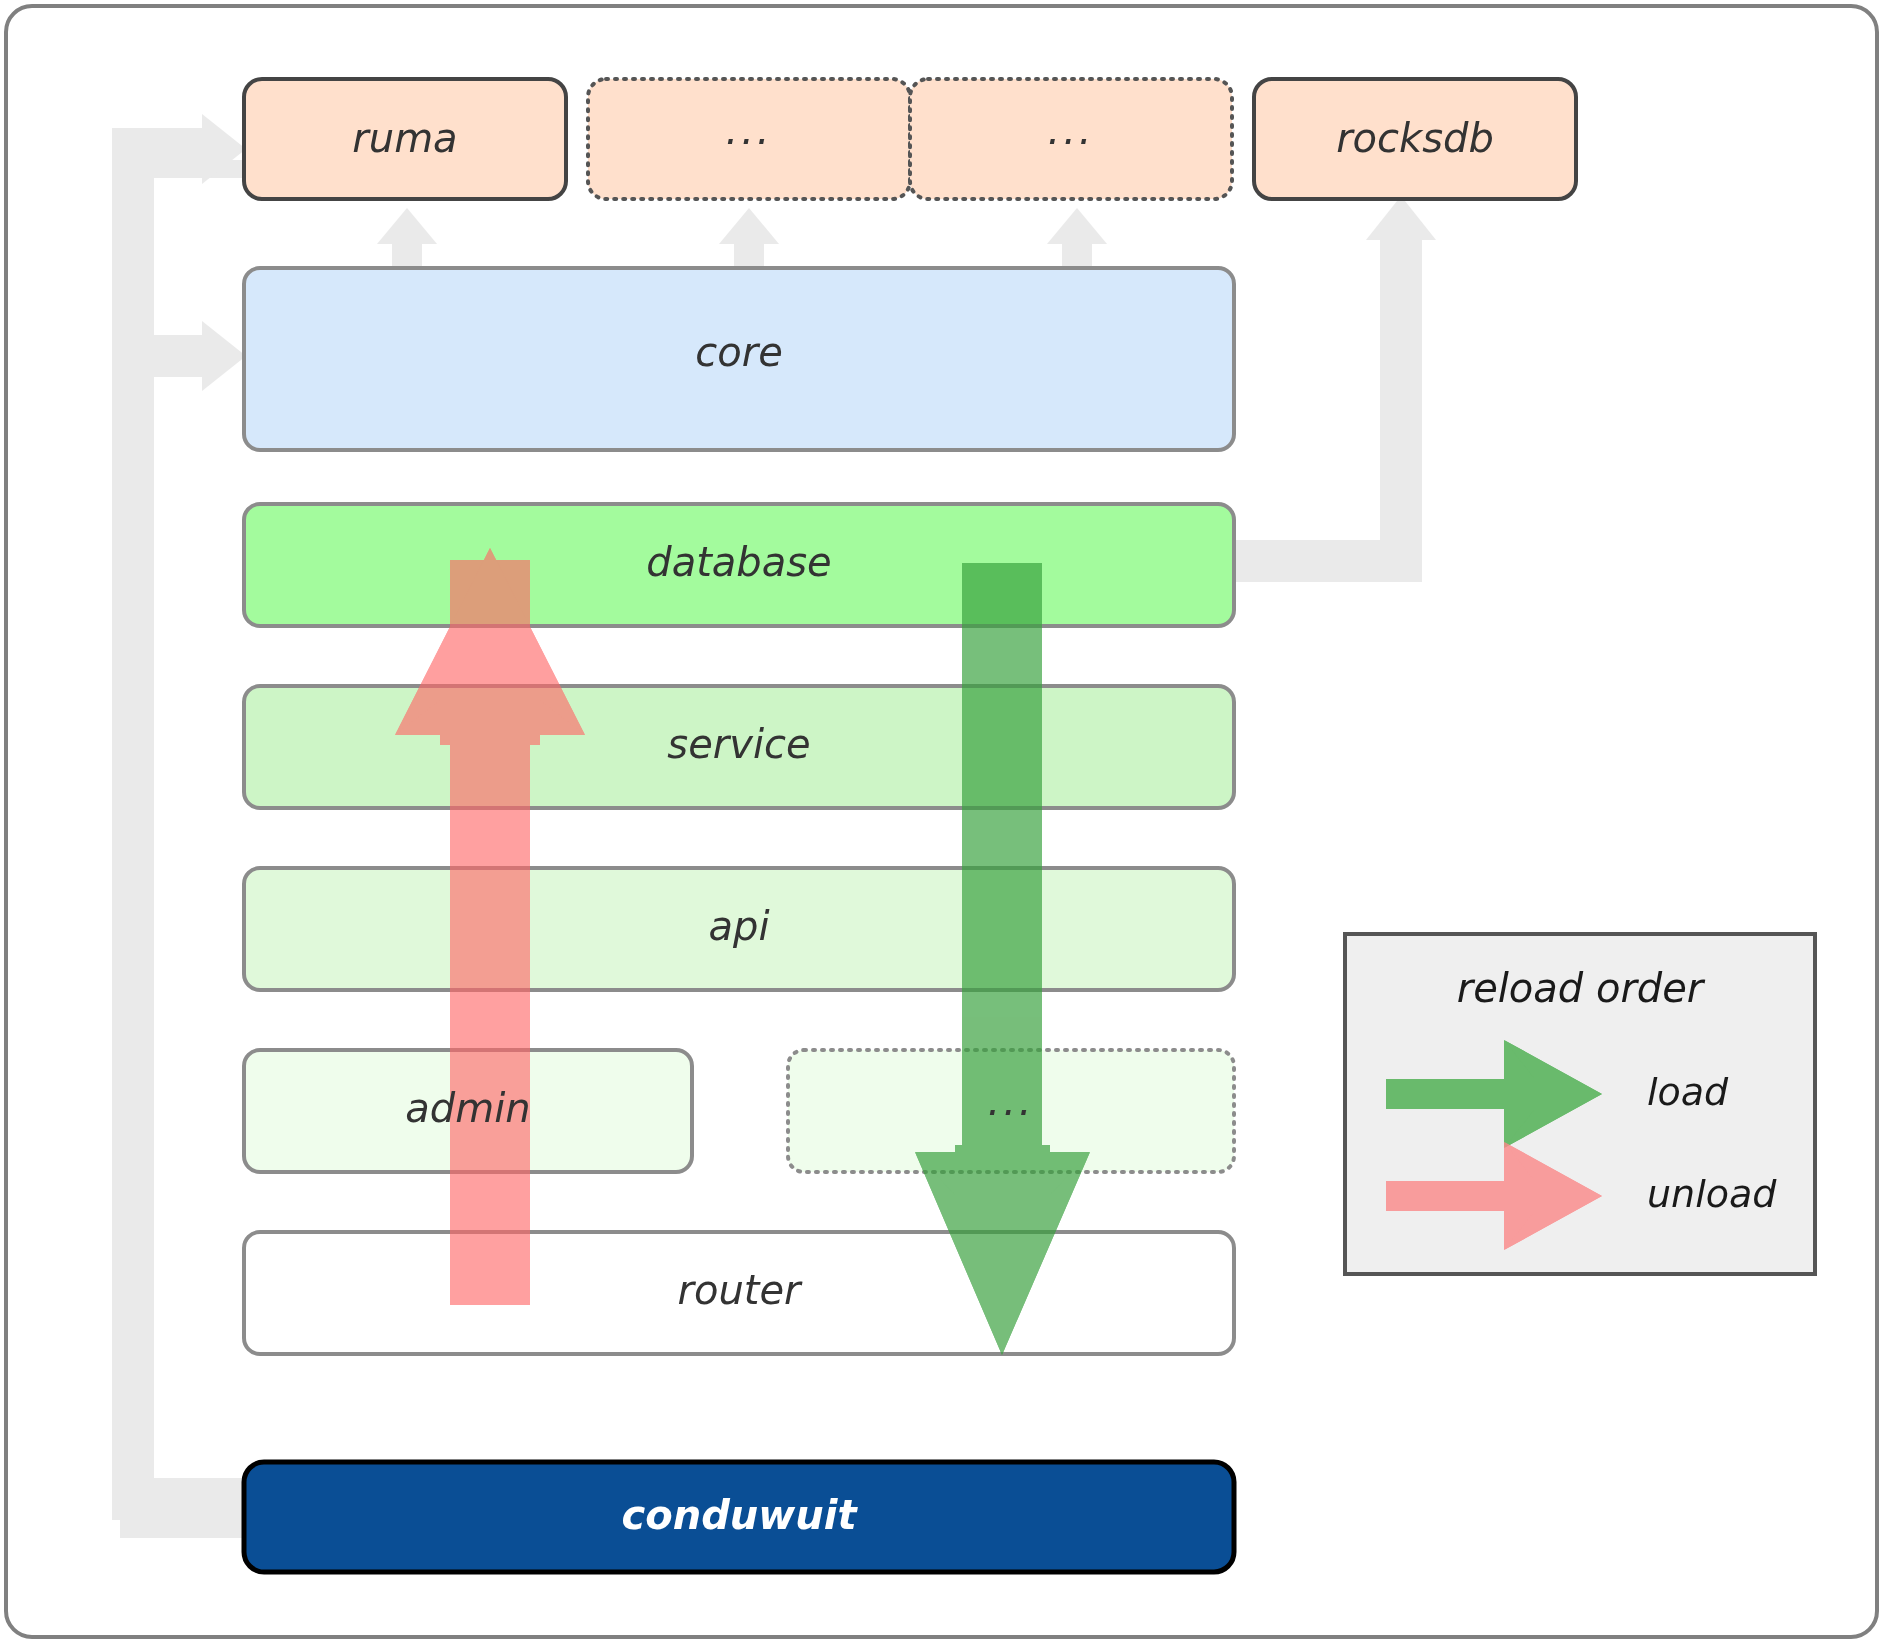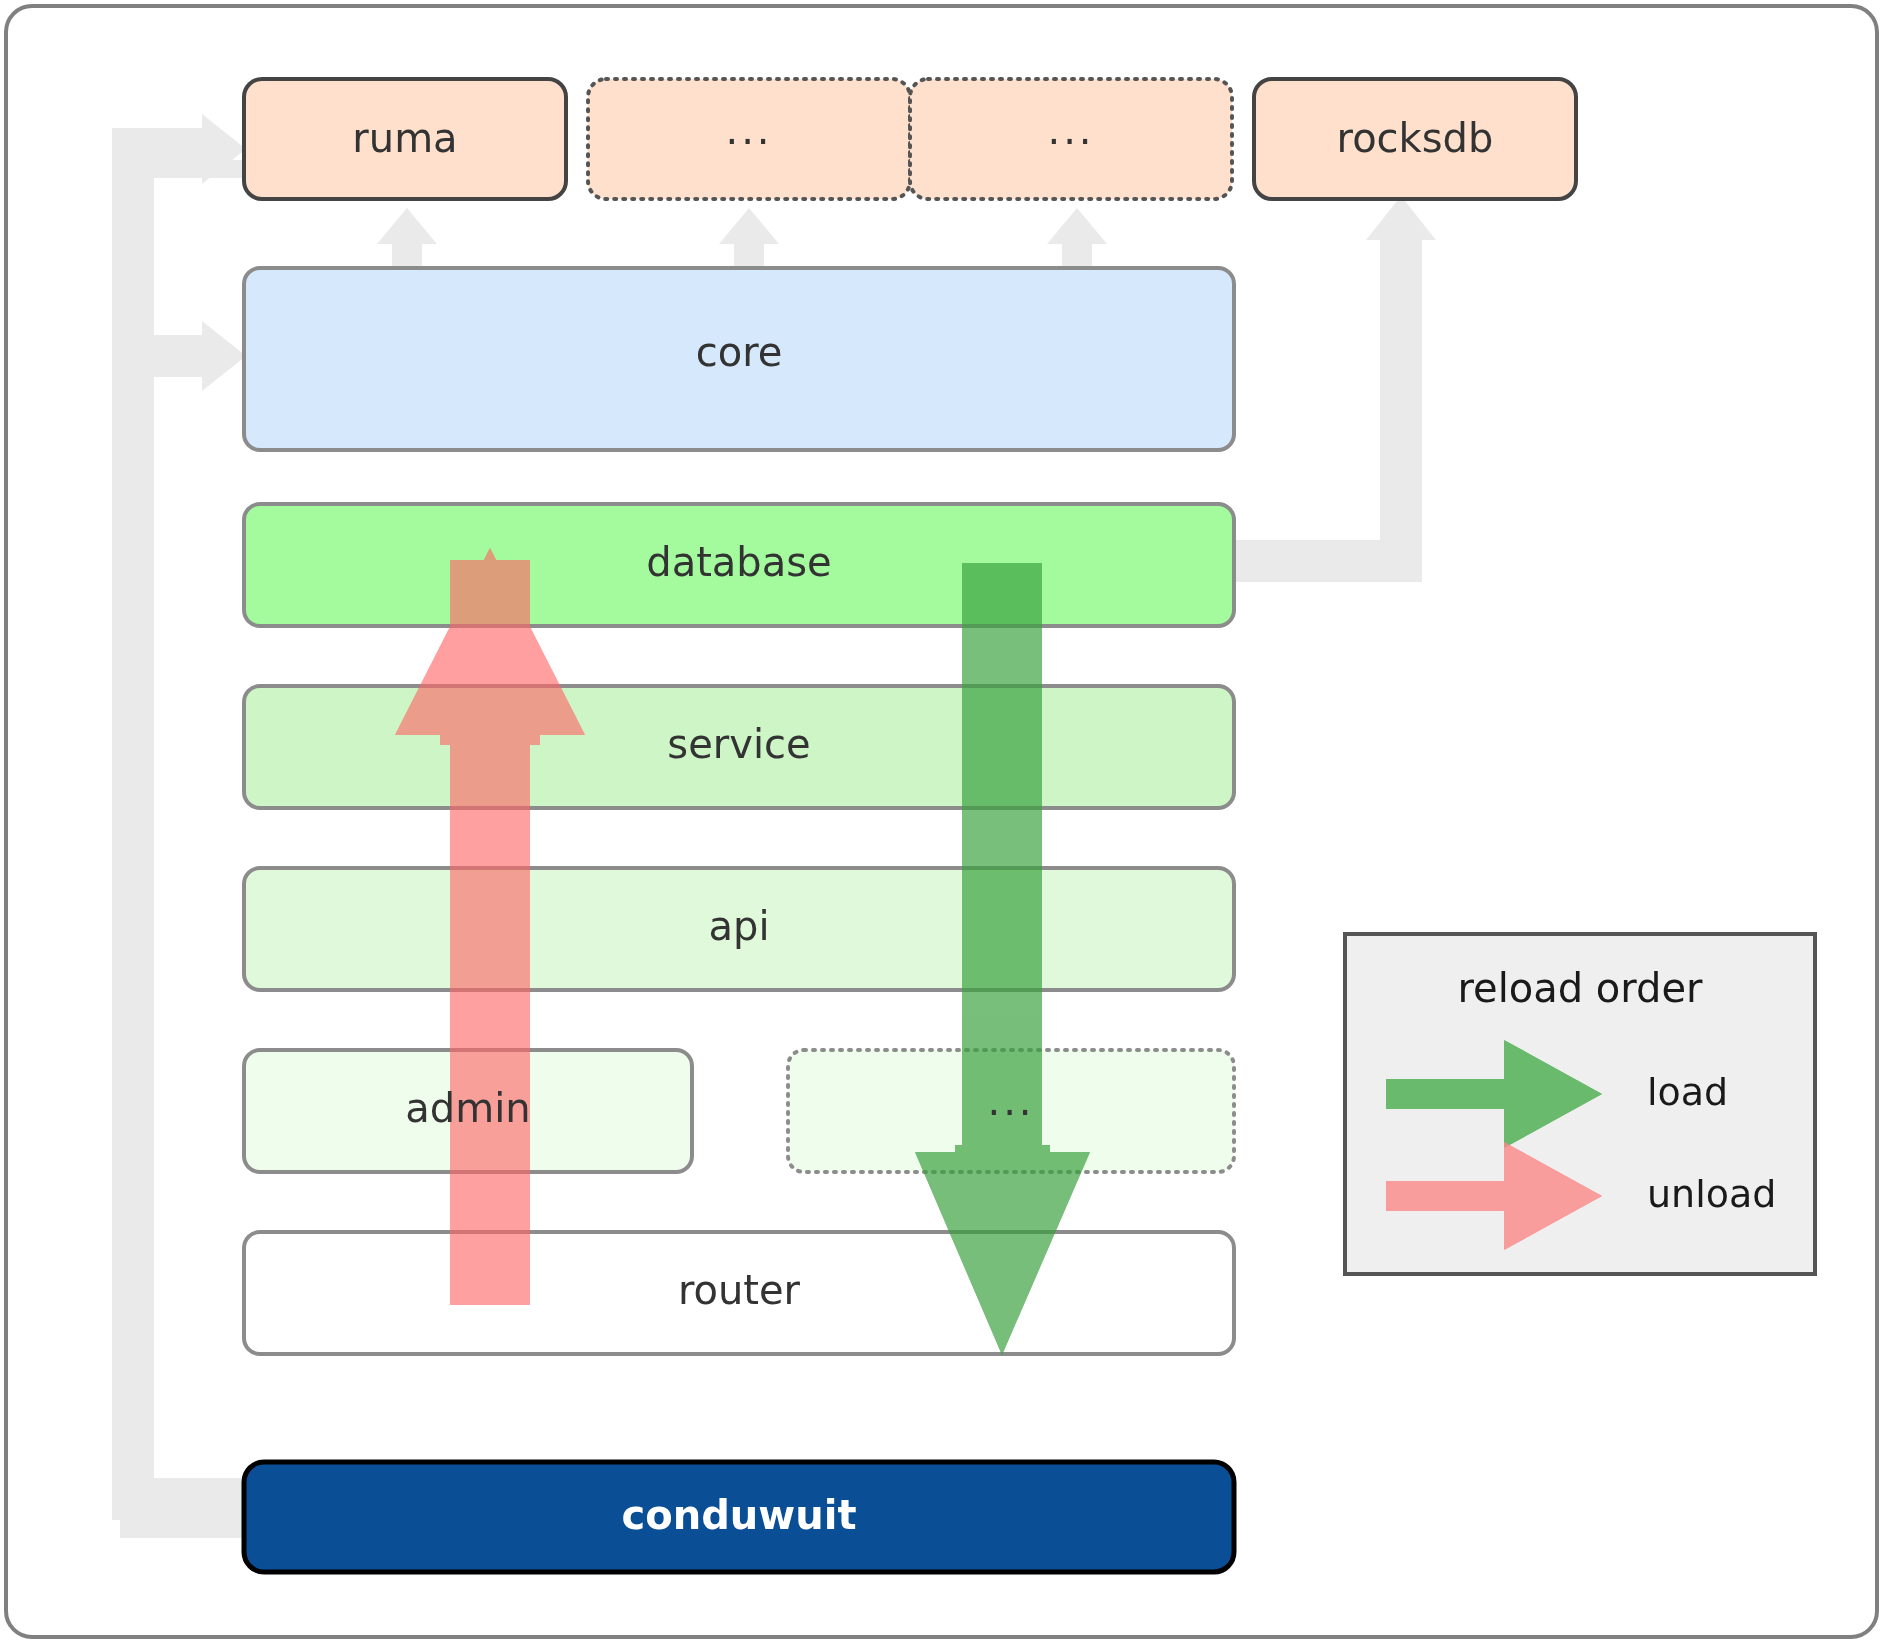--- a/index.html
+++ b/index.html
@@ -7,20 +7,21 @@
     padding: 0;
     background: #ffffff;
     font-family: "DejaVu Sans", sans-serif;
   }
   #stage {
     position: relative;
     width: 1883px;
     height: 1643px;
     background: #ffffff;
     overflow: hidden;
+    font-style: italic;
   }
   svg.diagram {
     position: absolute;
     top: 0; left: 0;
     width: 1883px;
     height: 1643px;
     display: block;
   }
   text {
     font-family: "DejaVu Sans", sans-serif;

